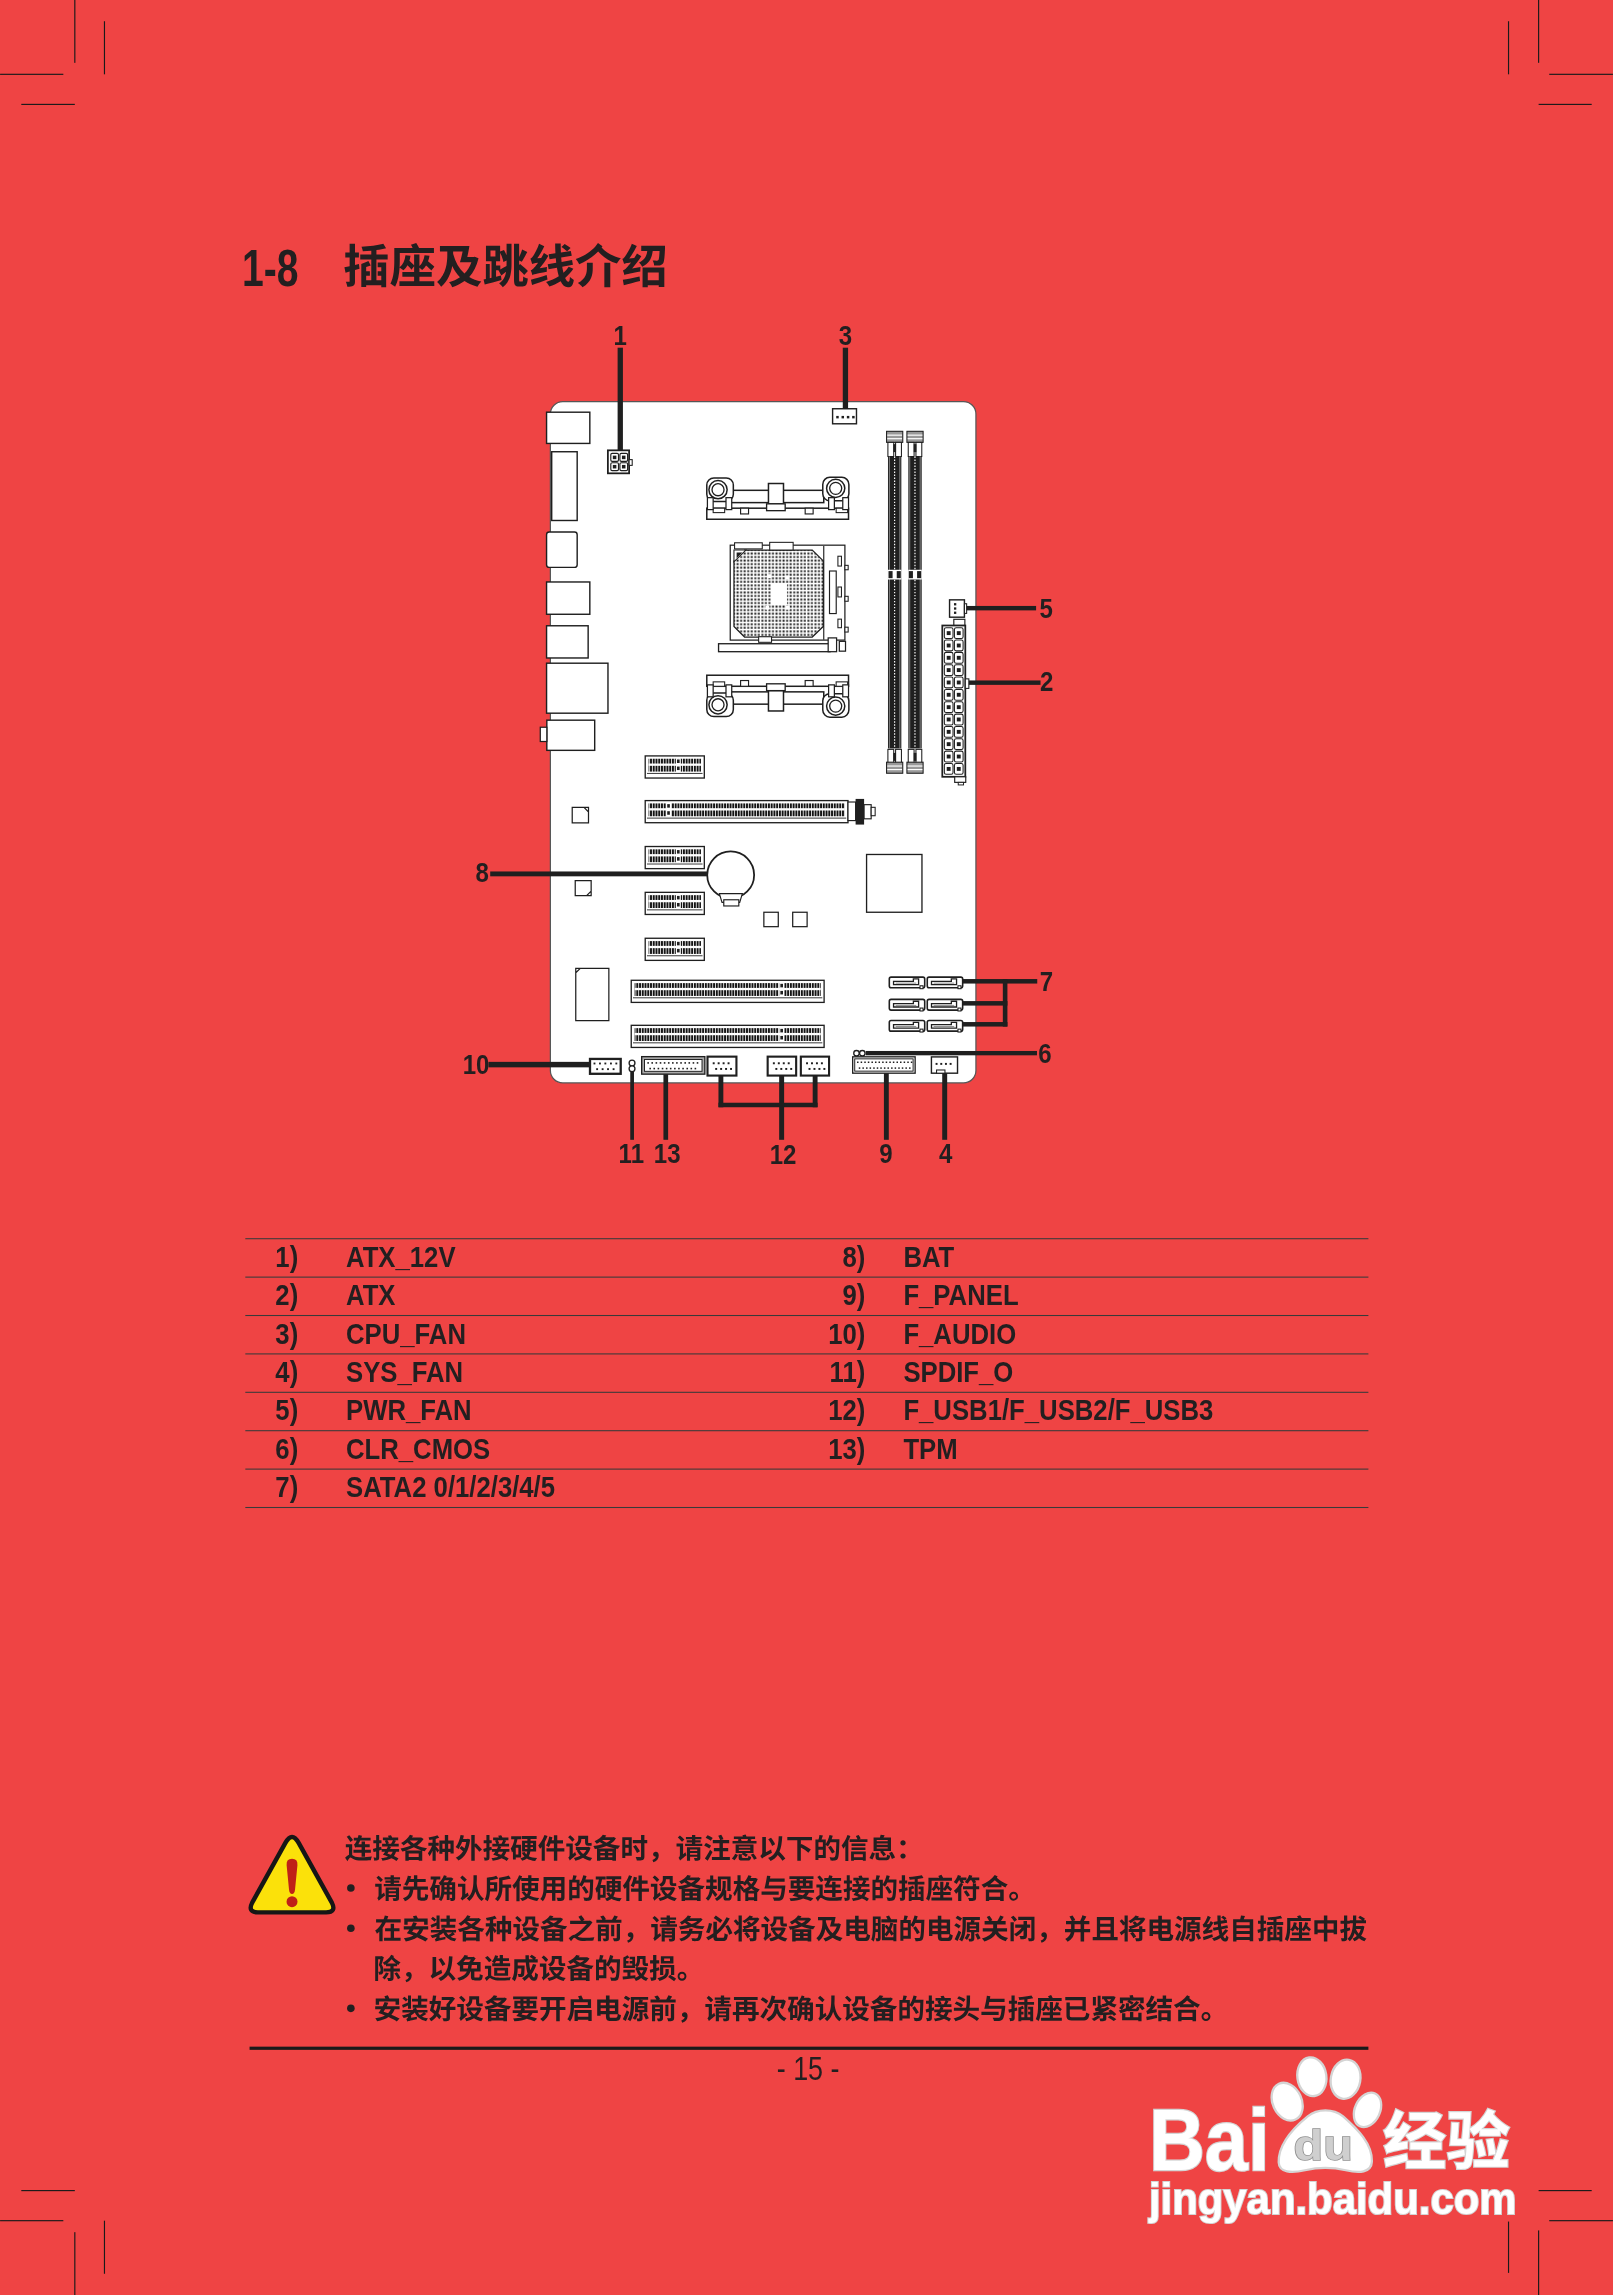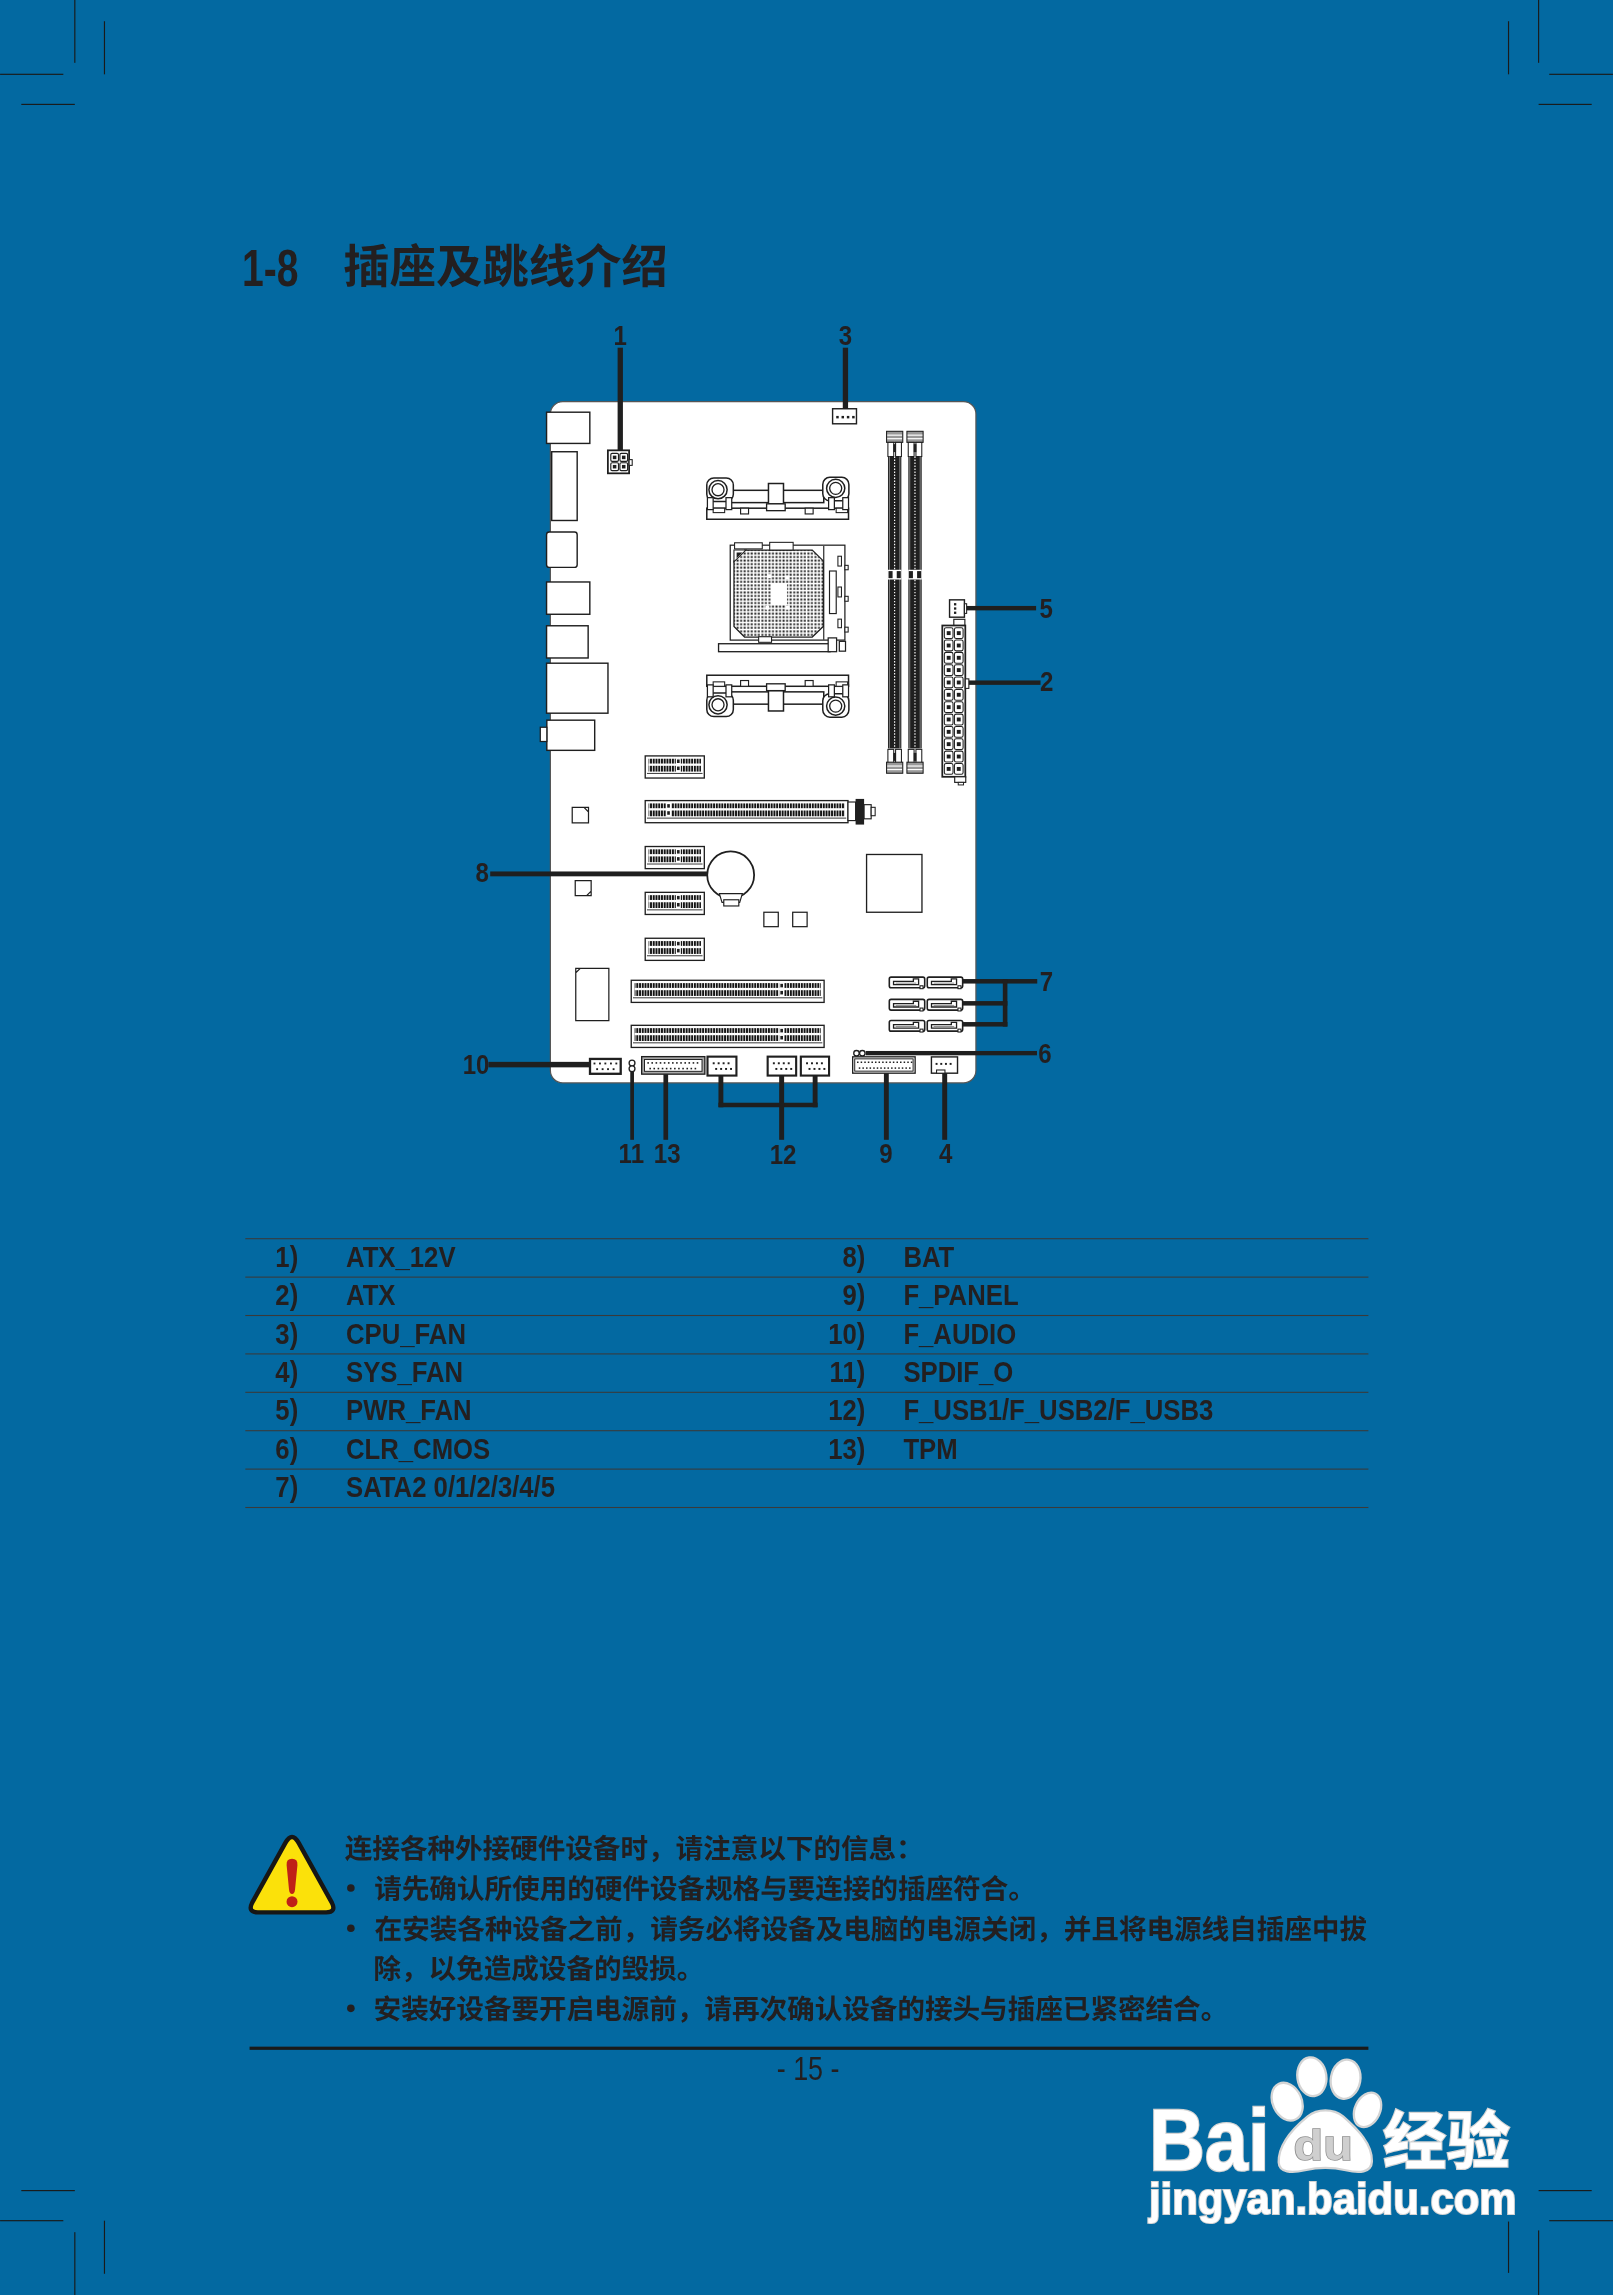--- a/index.html
+++ b/index.html
@@ -1,14 +1,14 @@
 <!DOCTYPE html>
 <html style="font-size:14px"><head><meta charset="utf-8"><style>
 html,body{margin:0;padding:0;background:#fff}
-#page{position:relative;width:1613px;height:2295px;background:#0369a1;overflow:hidden}
+#page{position:relative;width:1613px;height:2295px;background:#ef4444;overflow:hidden}
 svg{position:absolute;left:0;top:0}
 </style></head><body>
 <div id="page">
 <svg width="1613" height="2295" viewBox="0 0 1823 2594">
 <rect x="83.85" y="0" width="1.3" height="71" fill="#1a1a1a"></rect>
       <rect x="117.35" y="24" width="1.3" height="60" fill="#1a1a1a"></rect>
       <rect x="0" y="83.35" width="71.5" height="1.3" fill="#1a1a1a"></rect>
       <rect x="24" y="117.35" width="60.5" height="1.3" fill="#1a1a1a"></rect>
       <rect x="1738.35" y="0" width="1.3" height="71" fill="#1a1a1a"></rect>
       <rect x="1704.35" y="24" width="1.3" height="60" fill="#1a1a1a"></rect>

